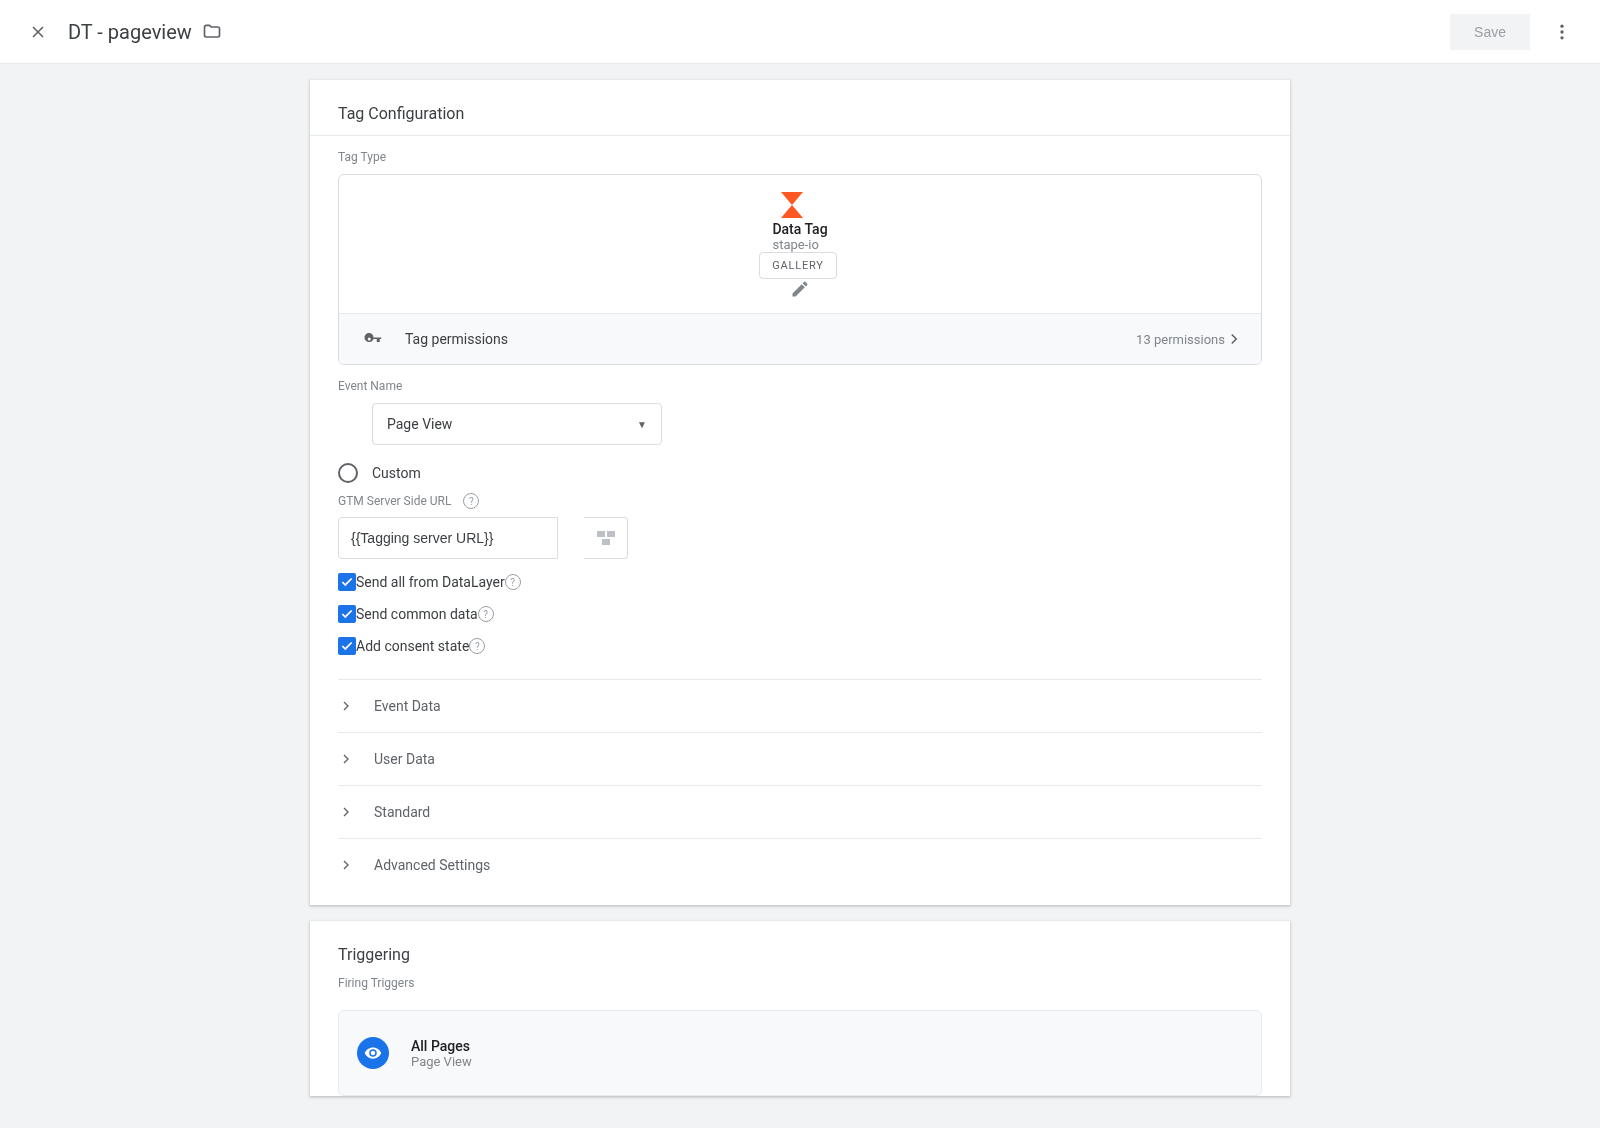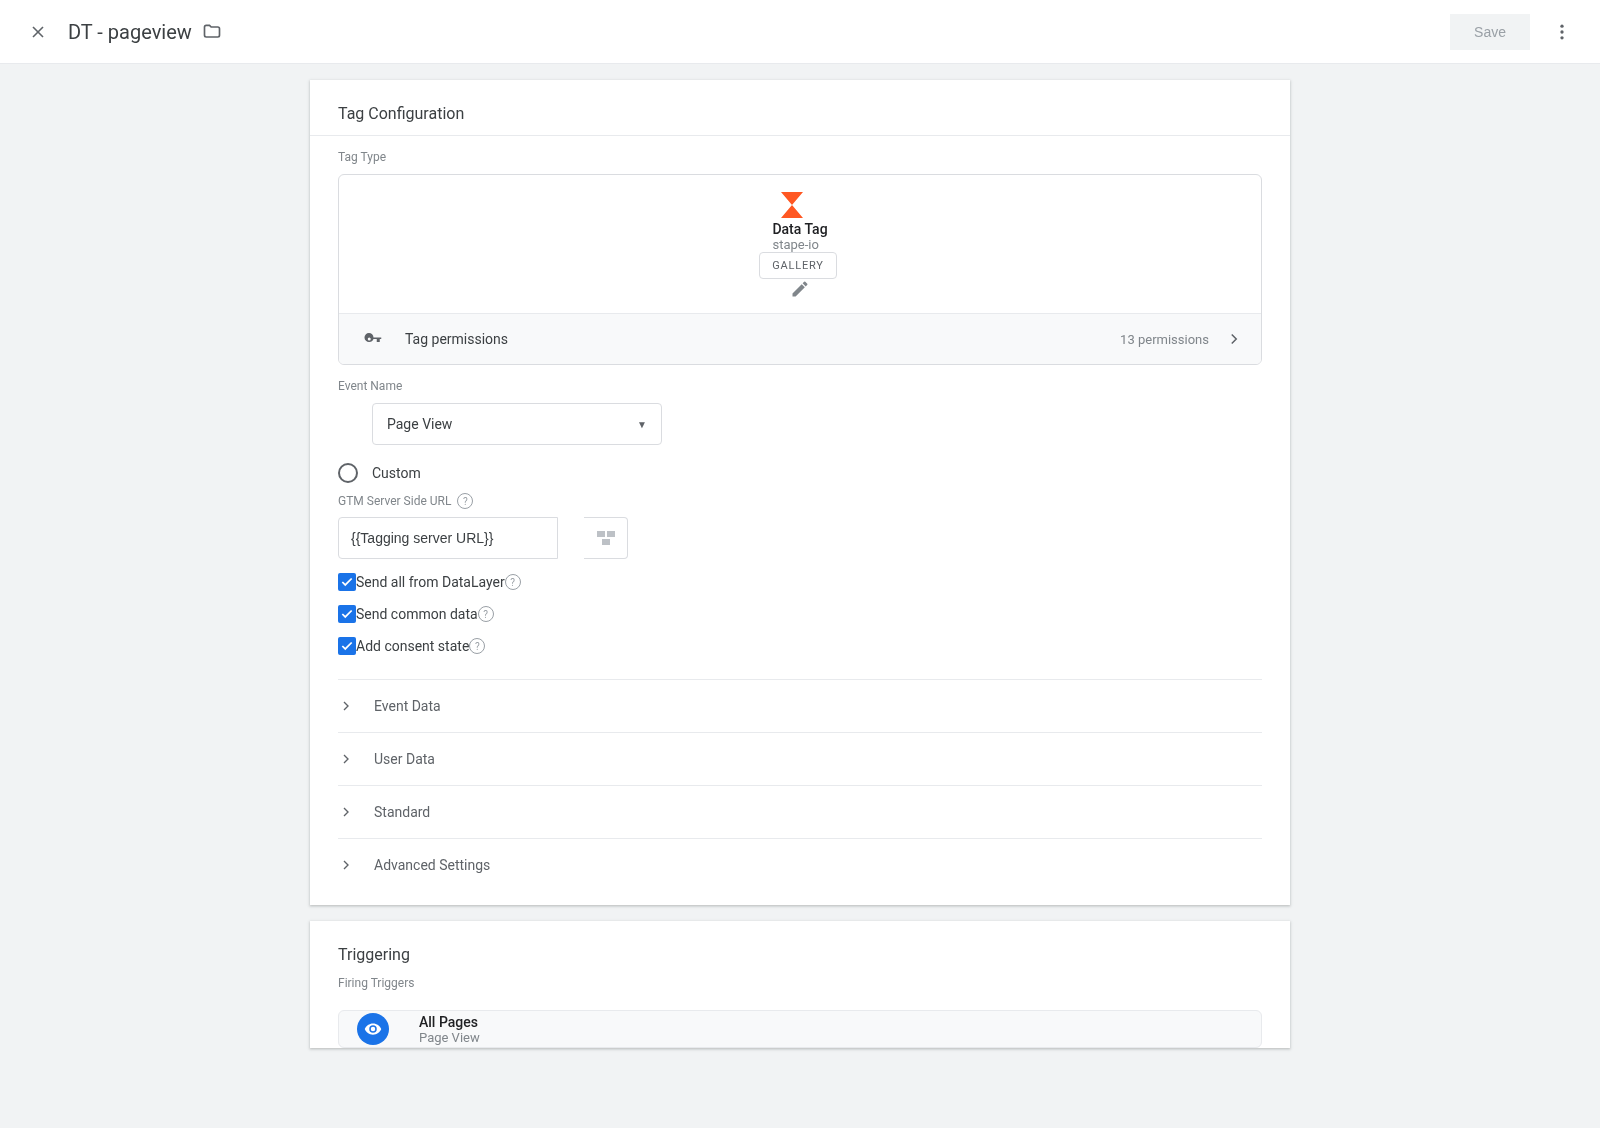--- a/index.html
+++ b/index.html
@@ -125,21 +125,21 @@
     background: #f8f9fa;
     cursor: pointer;
   }
   .key-icon {
     width: 32px;
     display: flex; justify-content: center;
     color: #5f6368;
     margin-right: 16px;
   }
   .perm-label { flex: 1; color: #3c4043; }
-  .perm-count { color: #80868b; font-size: 13px; margin-right: 16px; }
+  .perm-count { color: #80868b; font-size: 13px; }
   .chev-right { color: #5f6368; display: flex; }
   .radio-row {
     display: flex;
     align-items: center;
     margin-bottom: 10px;
     cursor: pointer;
   }
   .radio {
     width: 20px; height: 20px;
     border: 2px solid #5f6368;
@@ -169,21 +169,21 @@
     padding: 0 14px;
     margin: 8px 0 18px 34px;
     cursor: pointer;
     justify-content: space-between;
     color: #3c4043;
   }
   .select-arrow { color: #5f6368; font-size: 10px; }
   .field-label-row {
     display: flex;
     align-items: center;
-    gap: 6px;
+    gap: 12px;
     margin-top: 6px;
     margin-bottom: 8px;
   }
   .help-icon {
     width: 16px; height: 16px;
     border: 1px solid #9aa0a6;
     border-radius: 50%;
     display: inline-flex;
     align-items: center; justify-content: center;
     font-size: 10px;
@@ -239,24 +239,24 @@
   }
   .expand-row:last-child { border-bottom: none; }
   .expand-chev { color: #5f6368; display: flex; width: 18px; }
   .expand-label { color: #5f6368; }
   .trigger-card .card-header { border-bottom: none; padding-bottom: 8px; }
   .trigger-box {
     margin: 0 28px 24px 28px;
     border: 1px solid #e8eaed;
     background: #f8f9fa;
     border-radius: 6px;
-    padding: 2px 18px;
-    display: flex;
-    align-items: center;
-    gap: 30px;
+    padding: 26px 18px;
+    display: flex;
+    align-items: center;
+    gap: 22px;
     cursor: pointer;
   }
   .trigger-icon {
     width: 32px; height: 32px;
     background: #1a73e8;
     border-radius: 50%;
     display: flex; align-items: center; justify-content: center;
   }
   .trigger-name { font-weight: 500; color: #202124; }
   .trigger-sub { font-size: 13px; color: #80868b; }

